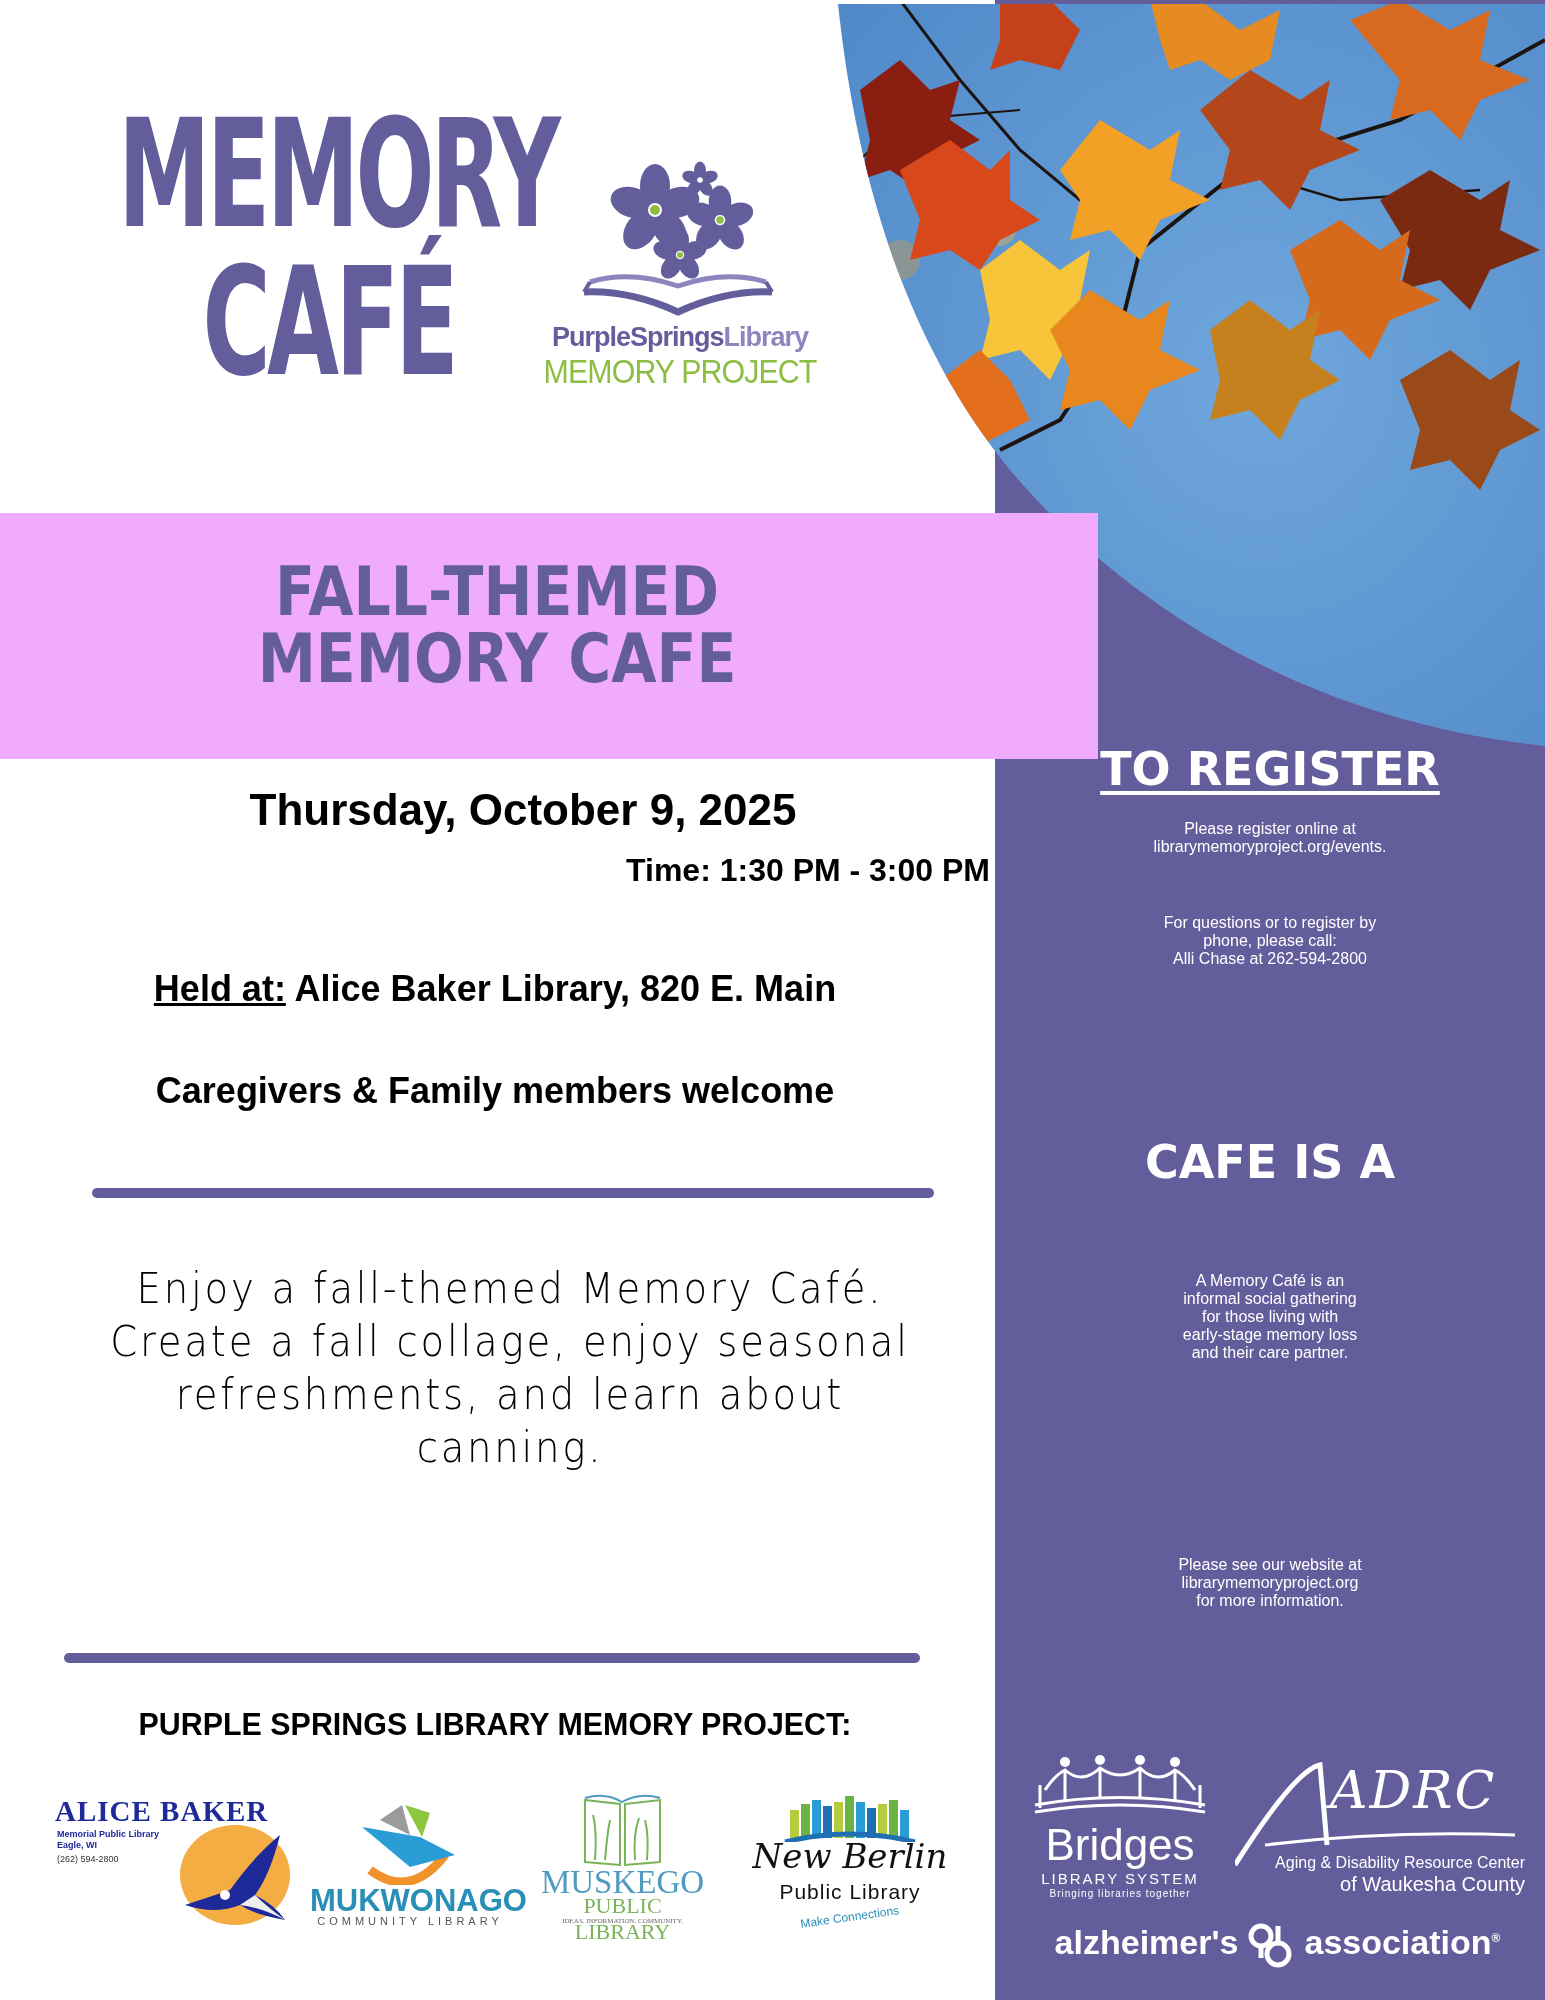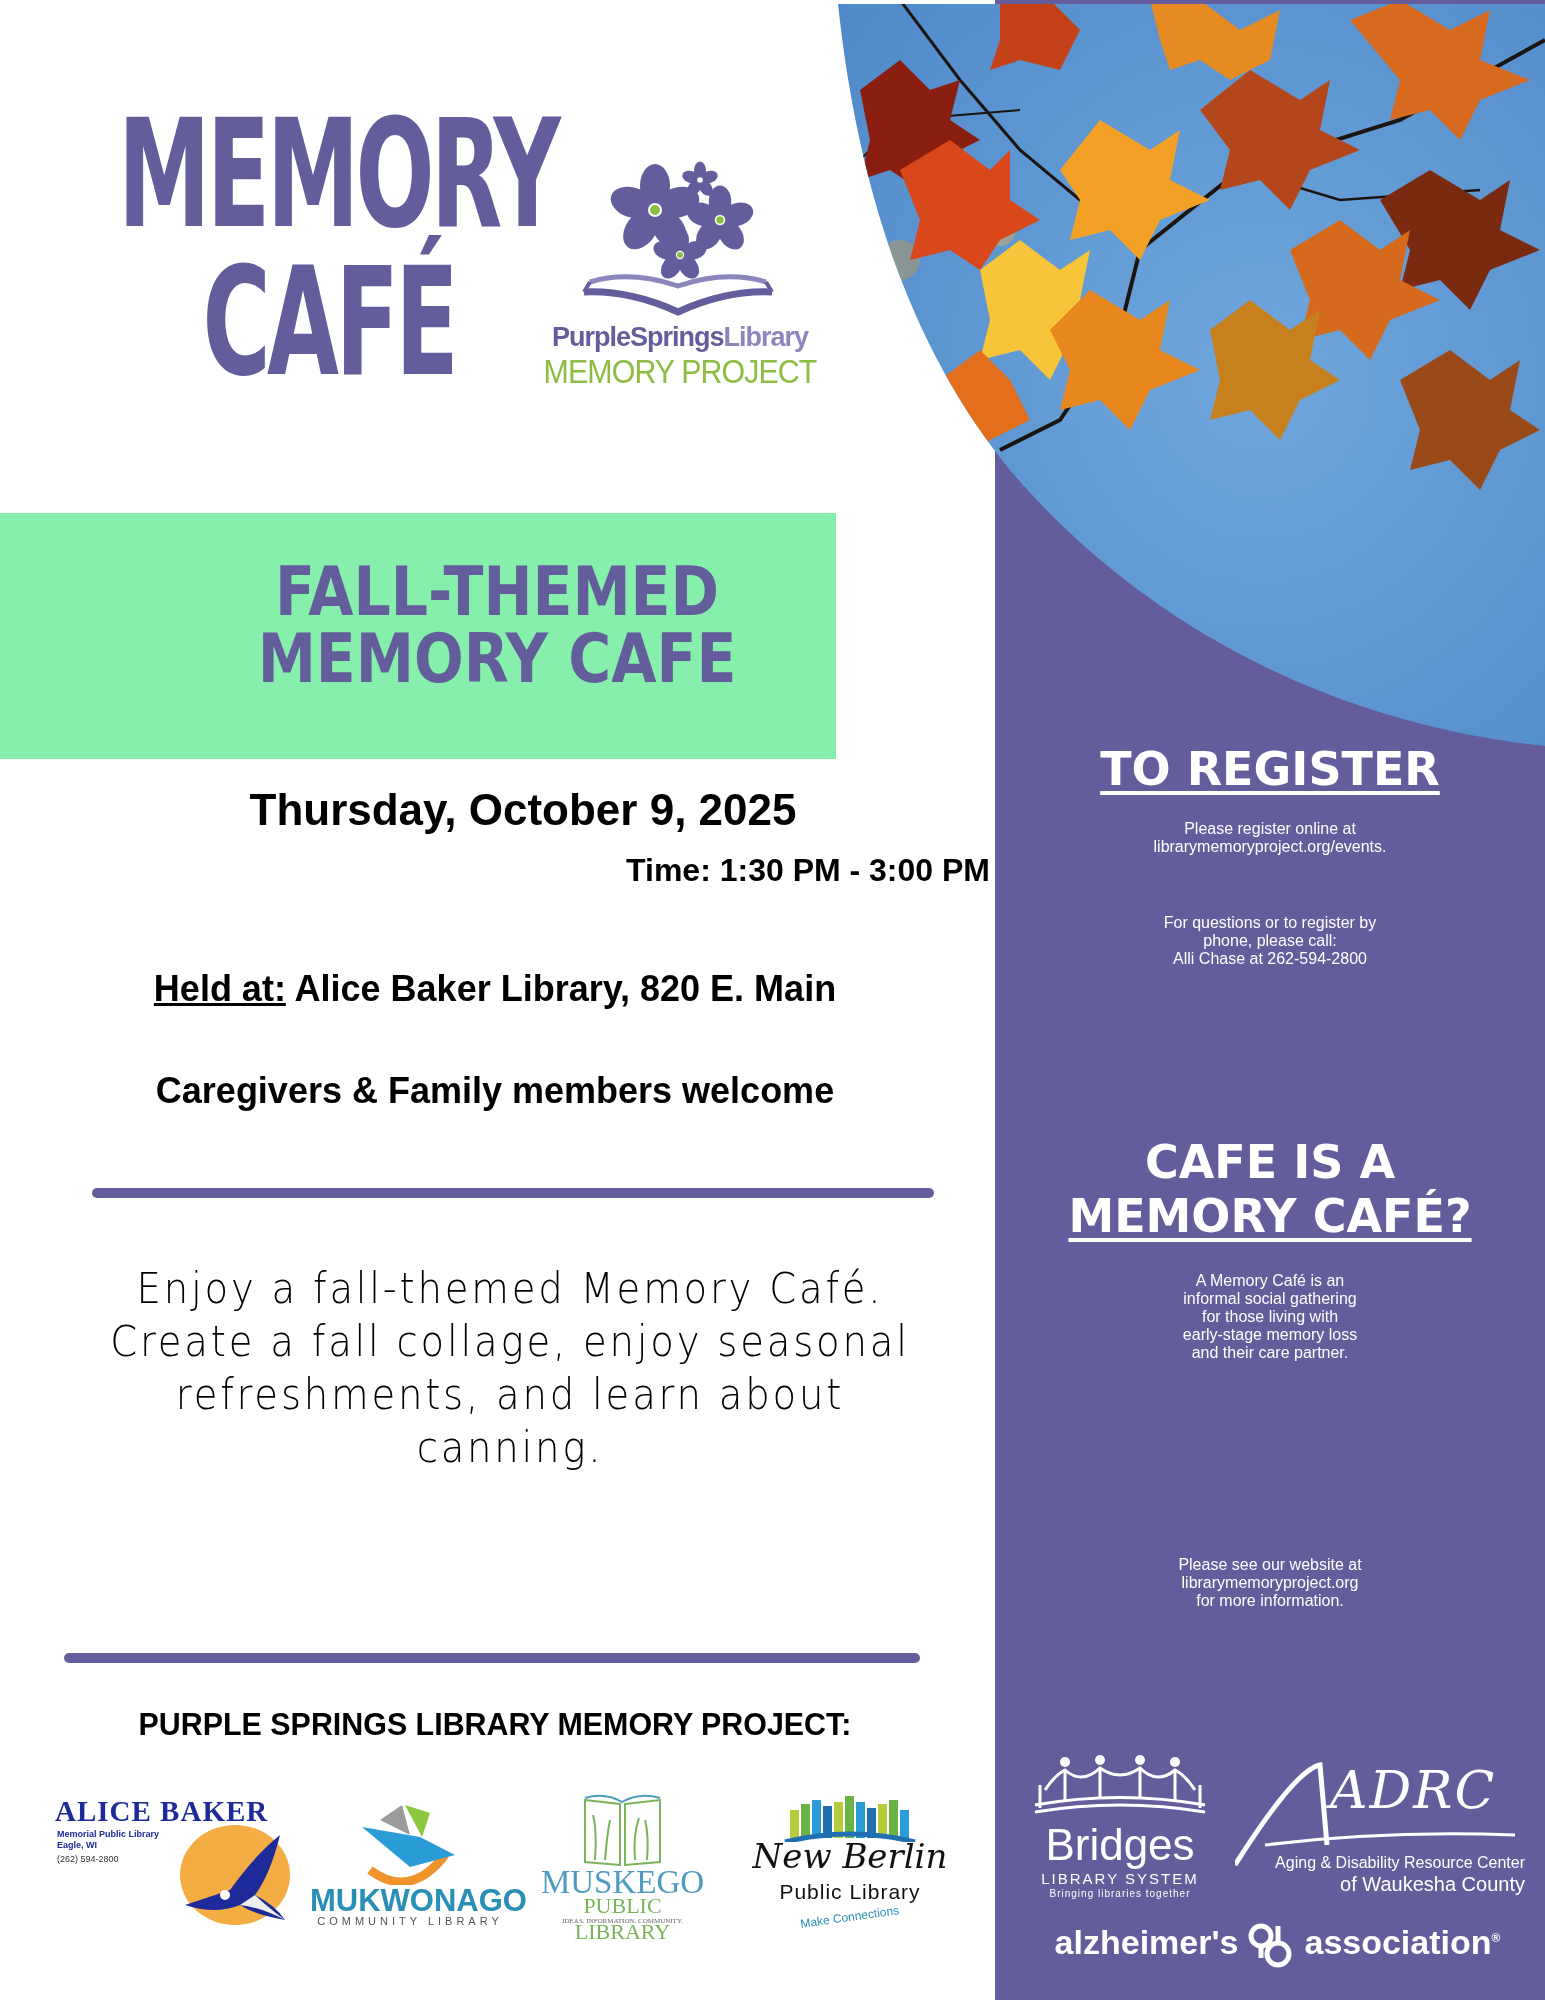--- a/index.html
+++ b/index.html
@@ -15,21 +15,21 @@
   .title span { display: block; }
 
   .logo { position: absolute; left: 520px; top: 150px; width: 320px; height: 250px; }
   .logo svg { position: absolute; left: 50px; top: 0; }
   .logo .l1 { position: absolute; left: 0; top: 172px; width: 320px; text-align: center; font-family: "Liberation Sans", sans-serif;
               font-weight: bold; font-size: 27px; color: #645d9c; letter-spacing: -1px; white-space: nowrap; }
   .logo .l1 .lib { color: #8b86be; font-weight: bold; }
   .logo .l2 { position: absolute; left: 0; top: 203px; width: 320px; text-align: center; font-size: 33px;
               color: #8dbd42; letter-spacing: -1px; white-space: nowrap; transform: scaleX(0.92); }
 
-  .green-band { position: absolute; left: 0; top: 513px; width: 836px; height: 246px; background: #86efac; }
+  .green-band { position: absolute; left: 0; top: 513px; width: 1098px; height: 246px; background: #f0abfc; }
   .green-band .h { position: absolute; left: 0; width: 994px; text-align: center; font-family: "DejaVu Sans", sans-serif;
                    font-weight: bold; color: #645d9c; font-size: 68px; line-height: 68px; transform: scaleX(0.86); }
   .green-band .h1 { top: 45px; }
   .green-band .h2 { top: 112px; }
 
   .event { position: absolute; left: 0; width: 990px; text-align: center; font-weight: bold; }
   .date { top: 785px; font-size: 44px; margin-left: 28px; }
   .time { top: 852px; font-size: 32px; text-align: right; }
   .addr { top: 962px; font-size: 36px; line-height: 54px; }
   .addr u { text-decoration: underline; text-decoration-thickness: 3px; }
@@ -275,21 +275,20 @@
   <div>librarymemoryproject.org/events.</div>
 </div>
 <div class="side body reg-p2">
   <div>For questions or to register by</div>
   <div>phone, please call:</div>
   <div>Alli Chase at 262-594-2800</div>
 </div>
 
 <div class="side what-head">
   <div class="head">CAFE IS A</div>
-  <div class="head"><span class="u">MEMORY CAFÉ?</span></div>
 </div>
 <div class="side body what-p">
   <div>A Memory Café is an</div>
   <div>informal social gathering</div>
   <div>for those living with</div>
   <div>early-stage memory loss</div>
   <div>and their care partner.</div>
 </div>
 
 <div class="side body site-p">

